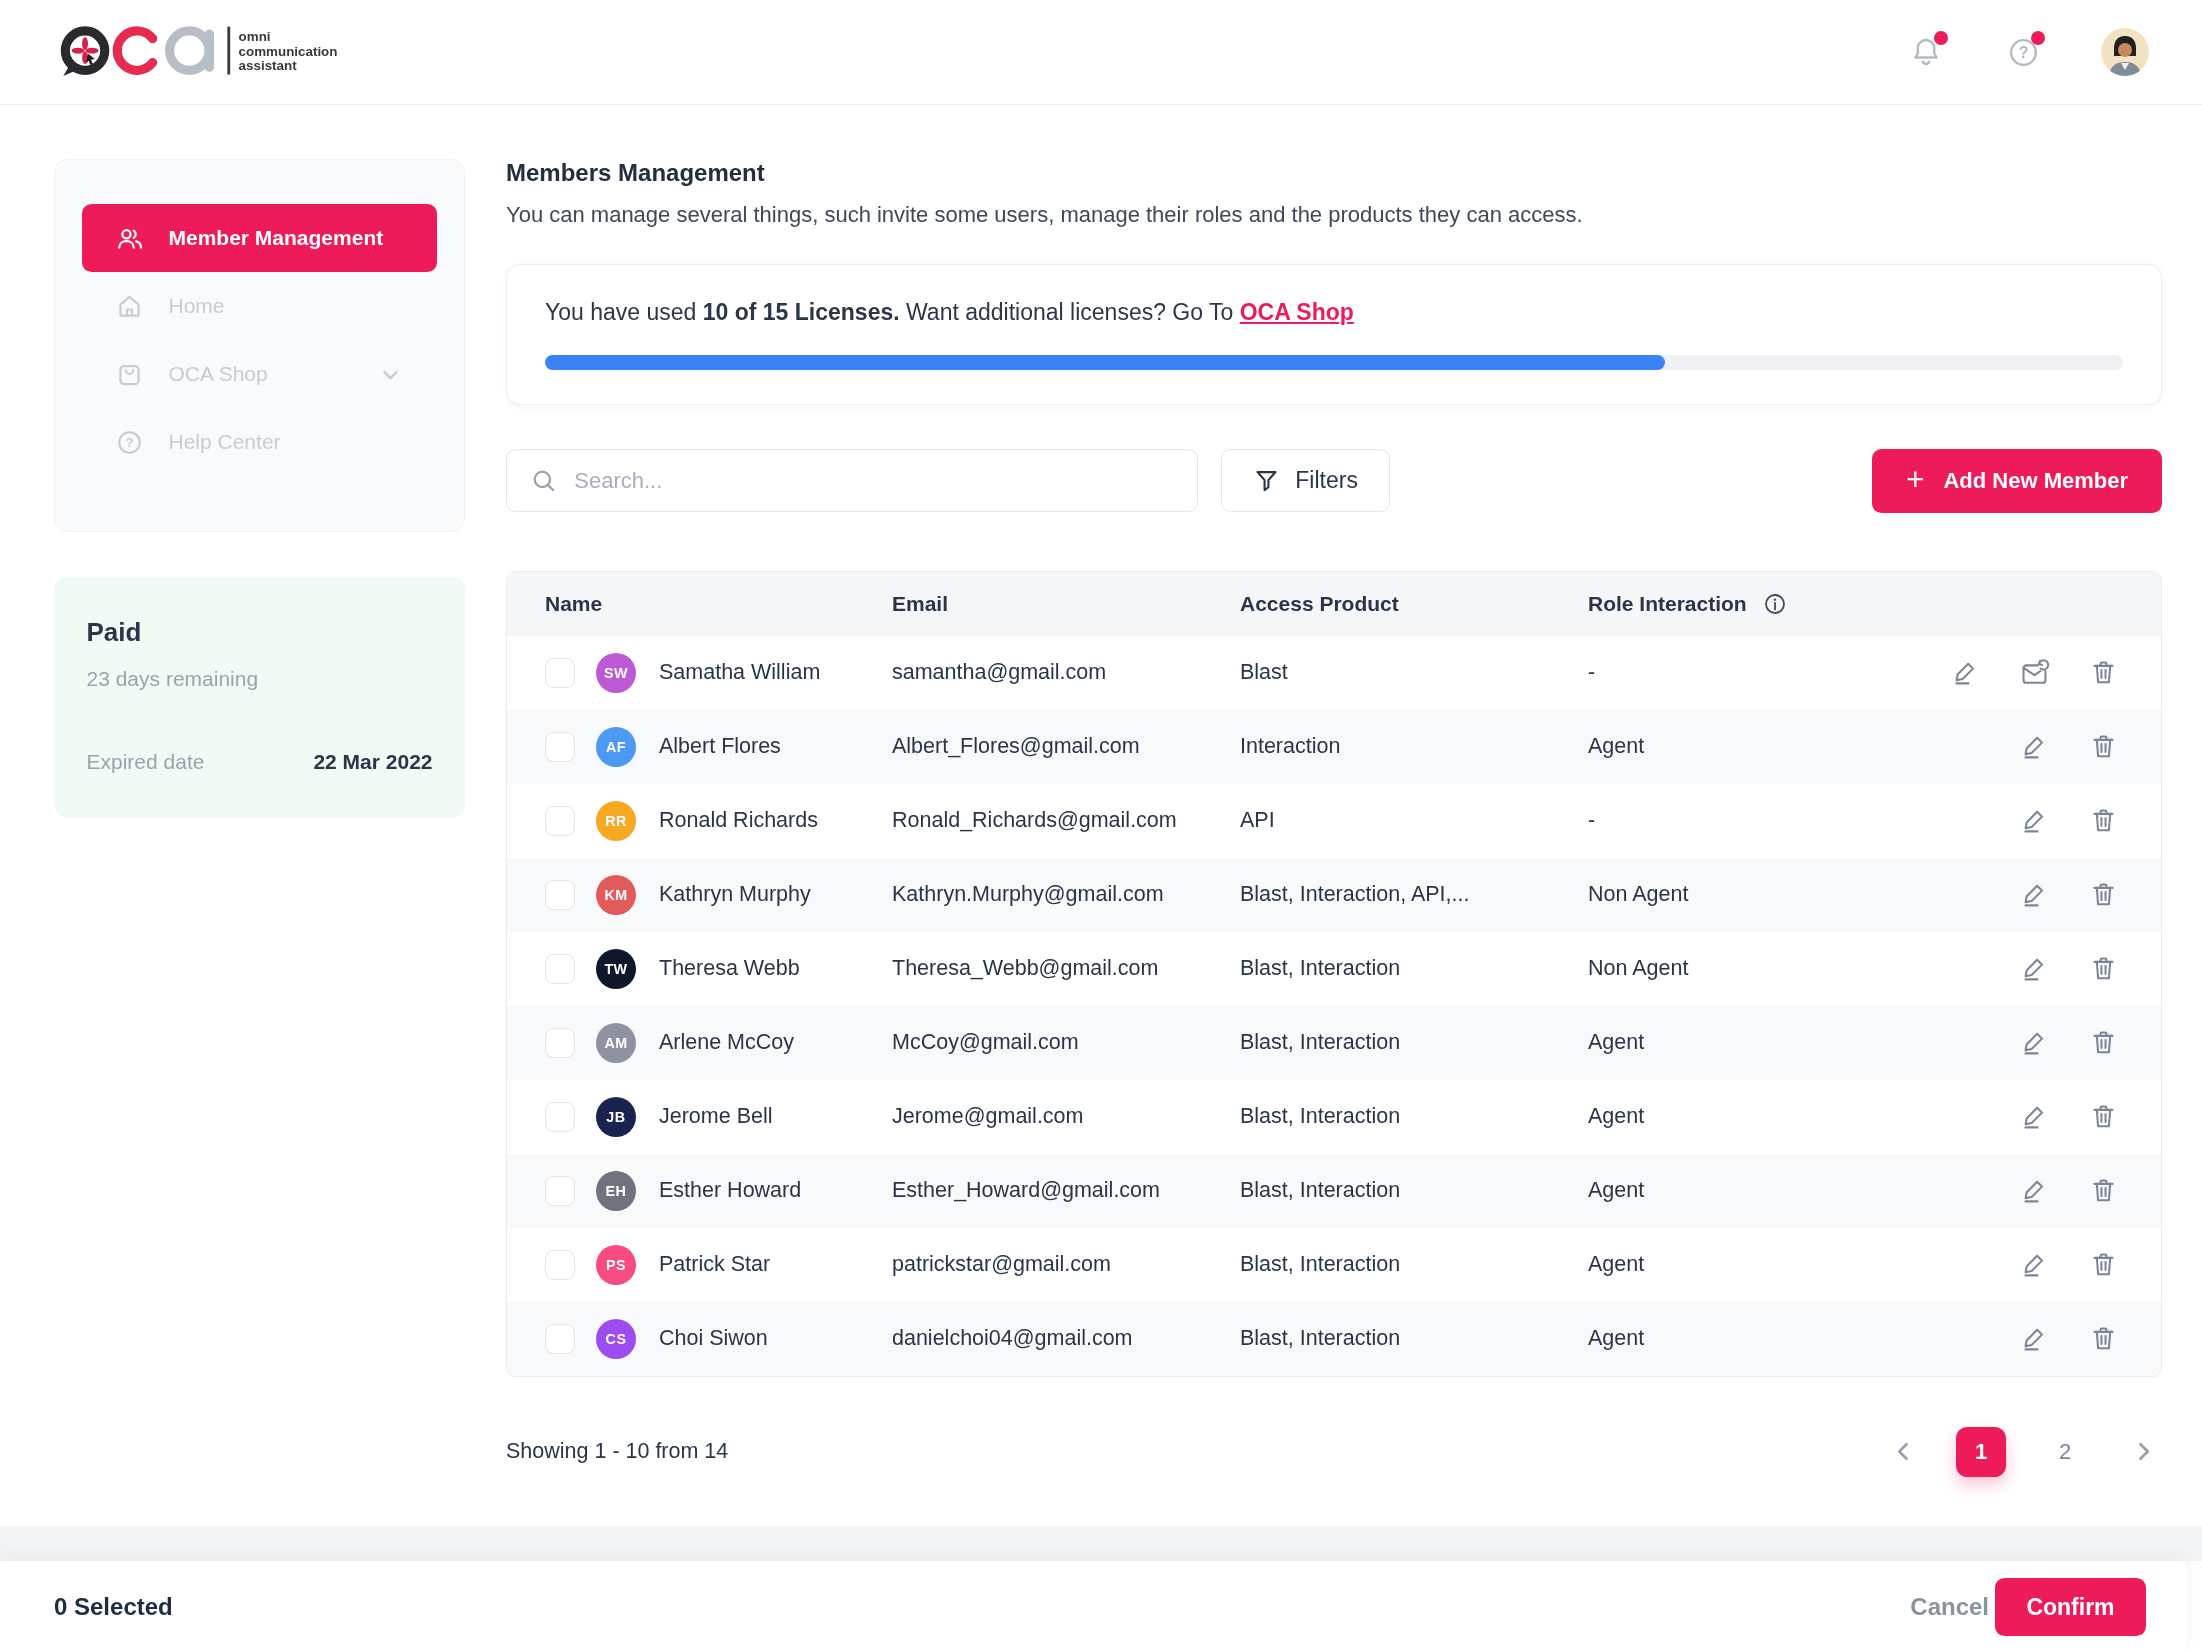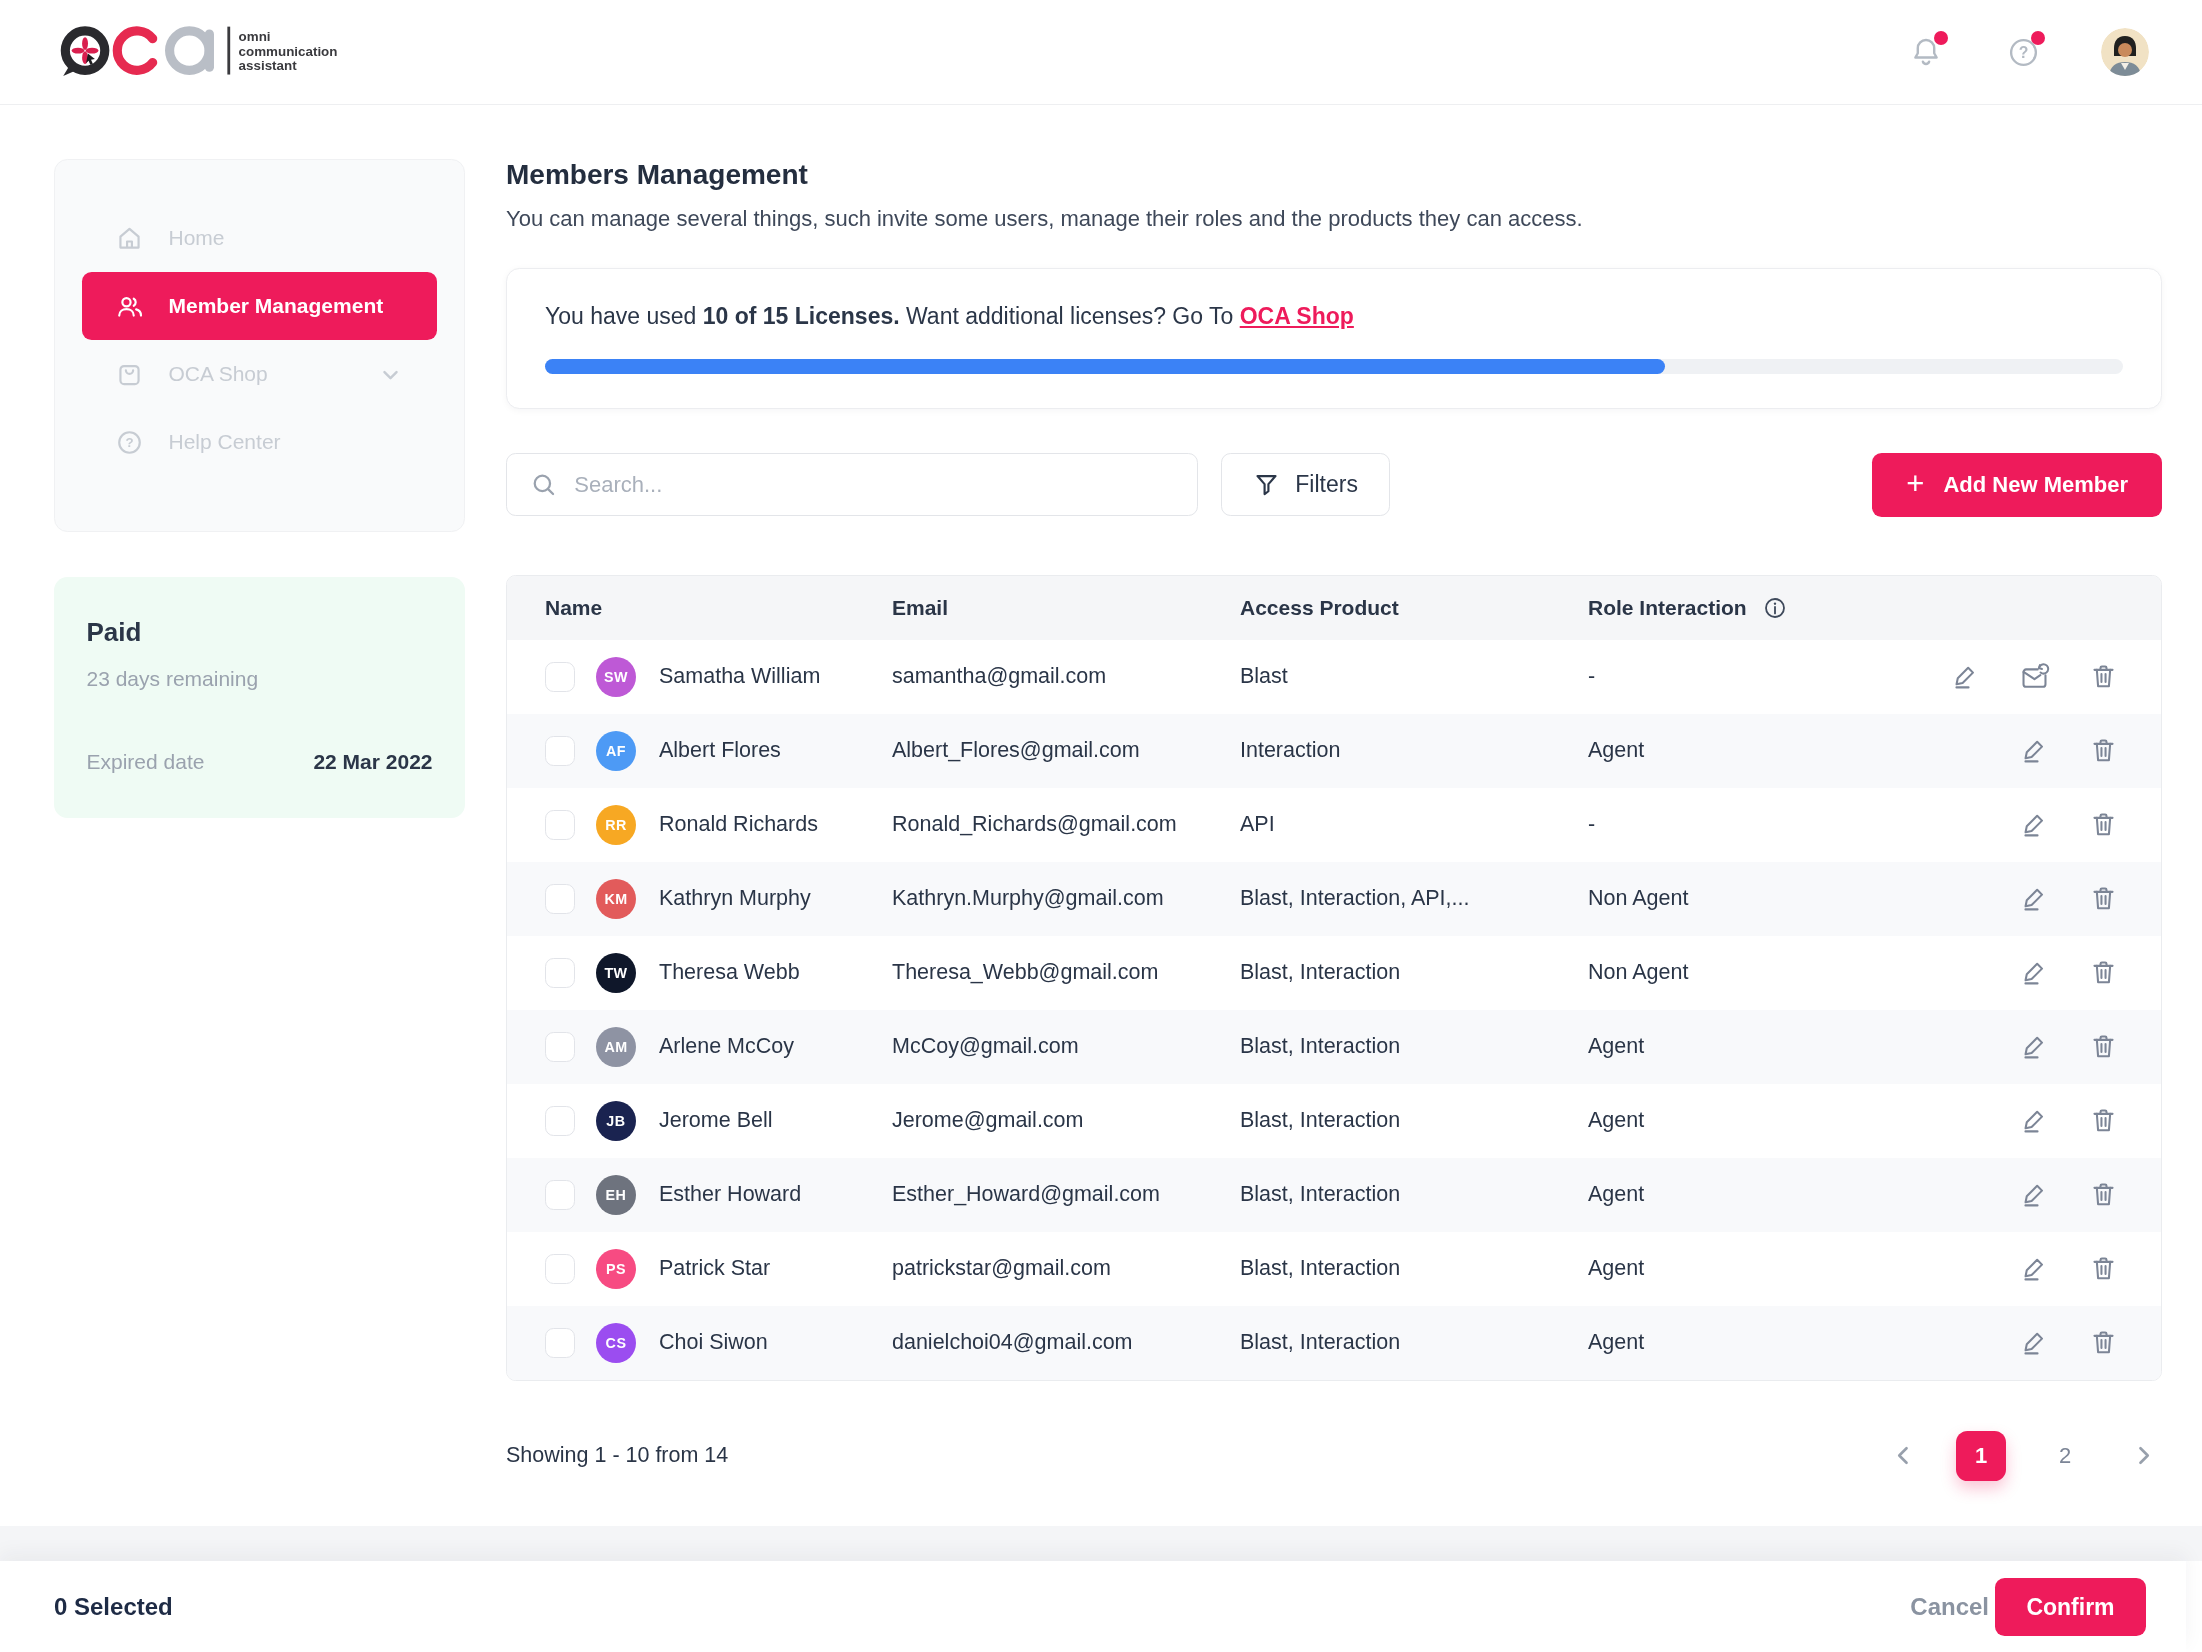--- a/index.html
+++ b/index.html
@@ -43,21 +43,21 @@
     margin-top: 45px; background:#EFFBF4; border-radius:13.4px;
     padding: 40px 32.5px 44px;
   }
   .paid-title { font-size:26px; font-weight:700; color:#2B3648; }
   .paid-remaining { margin-top:19px; font-size:21px; color:#9AA2AE; }
   .paid-row { margin-top:59px; display:flex; justify-content:space-between; font-size:21px; }
   .paid-row .lbl { color:#9AA2AE; }
   .paid-row .val { color:#2B3648; font-weight:700; }
   
   main { flex:1; min-width:0; }
-  h1 { margin:0; font-size:28px; font-weight:700; color:#242E3F; }
+  h1 { margin:0; font-size:24px; font-weight:700; color:#242E3F; }
   .subtitle { margin:15.3px 0 0; font-size:22px; color:#3E4859; }
   .license-card {
     margin-top:36px; border:1px solid #ECEDF0; border-radius:13.4px;
     padding: 34px 38px; box-shadow: 0 1.9px 7.6px rgba(20,30,60,0.04);
     background:#fff;
   }
   .license-text { font-size:23px; color:#2B3648; }
   .license-text b { font-weight:700; }
   .license-link { color:#EE1B5B; font-weight:700; text-decoration:underline; cursor:pointer; }
   .progress-track { margin-top:29px; height:14.3px; background:#EFF1F4; border-radius:9.6px; }
@@ -183,35 +183,35 @@
         <path d="M20 35 h8 l-4 7 z" fill="#F3EFE6"></path>
       </svg>
     </div>
   </div>
 </header>
 
 <div class="page">
 
   <aside>
     <nav class="side-card">
-      <div class="side-item">
-        <svg viewBox="0 0 24 24" fill="none" stroke="currentColor" stroke-width="1.8" stroke-linejoin="round">
-          <path d="M4.5 10.5 L12 4 L19.5 10.5 V19.5 H4.5 Z"></path>
-          <path d="M10 19.5 v-5 h4 v5"></path>
-        </svg>
-        <span>Home</span>
-      </div>
       <div class="side-item active">
         <svg viewBox="0 0 24 24" fill="none" stroke="currentColor" stroke-width="1.8" stroke-linecap="round">
           <circle cx="9.5" cy="8.5" r="3.4"></circle>
           <path d="M3.5 19.5 c0-3.4 2.7-5.4 6-5.4 s6 2 6 5.4"></path>
           <path d="M15.5 5.6 a3.4 3.4 0 0 1 0 5.8"></path>
           <path d="M17.5 14.4 c2.4 .6 4 2.4 4 5.1"></path>
         </svg>
         <span>Member Management</span>
+      </div>
+      <div class="side-item">
+        <svg viewBox="0 0 24 24" fill="none" stroke="currentColor" stroke-width="1.8" stroke-linejoin="round">
+          <path d="M4.5 10.5 L12 4 L19.5 10.5 V19.5 H4.5 Z"></path>
+          <path d="M10 19.5 v-5 h4 v5"></path>
+        </svg>
+        <span>Home</span>
       </div>
       <div class="side-item">
         <svg viewBox="0 0 24 24" fill="none" stroke="currentColor" stroke-width="1.8" stroke-linejoin="round" stroke-linecap="round">
           <rect x="4.5" y="5" width="15" height="15" rx="3"></rect>
           <path d="M9 8.5 a3 3 0 0 0 6 0"></path>
         </svg>
         <span>OCA Shop</span>
         <svg class="chev" width="25" height="25" viewBox="0 0 24 24" fill="none" stroke="currentColor" stroke-width="2" stroke-linecap="round" stroke-linejoin="round">
           <path d="M7 10 l5 5 5-5"></path>
         </svg>

